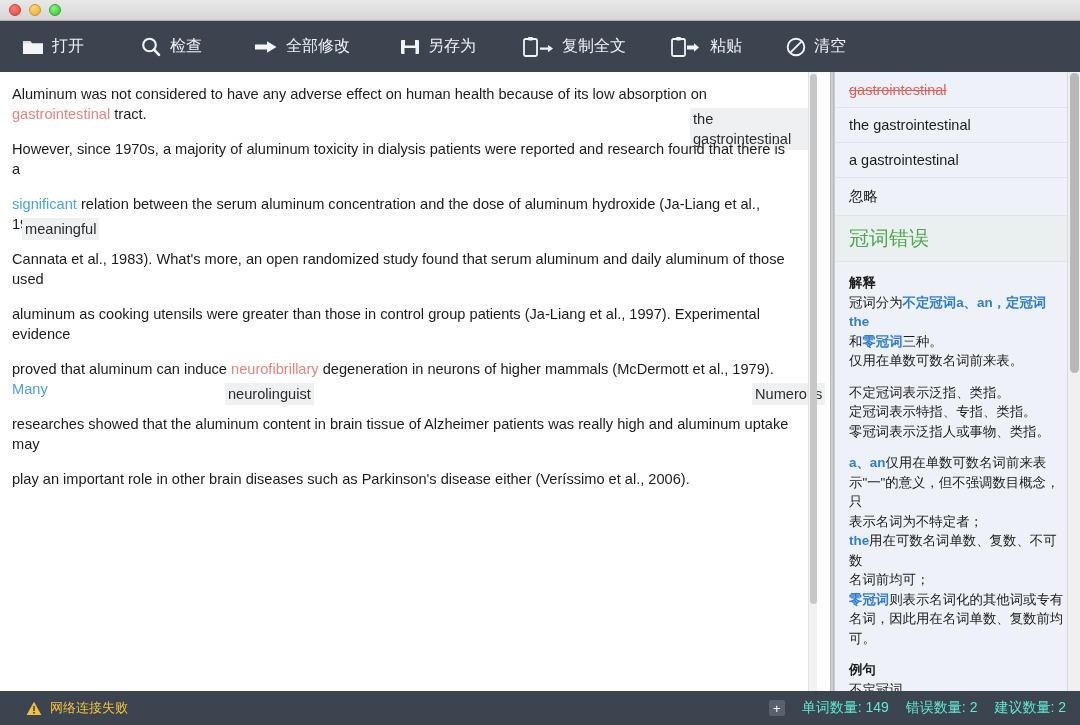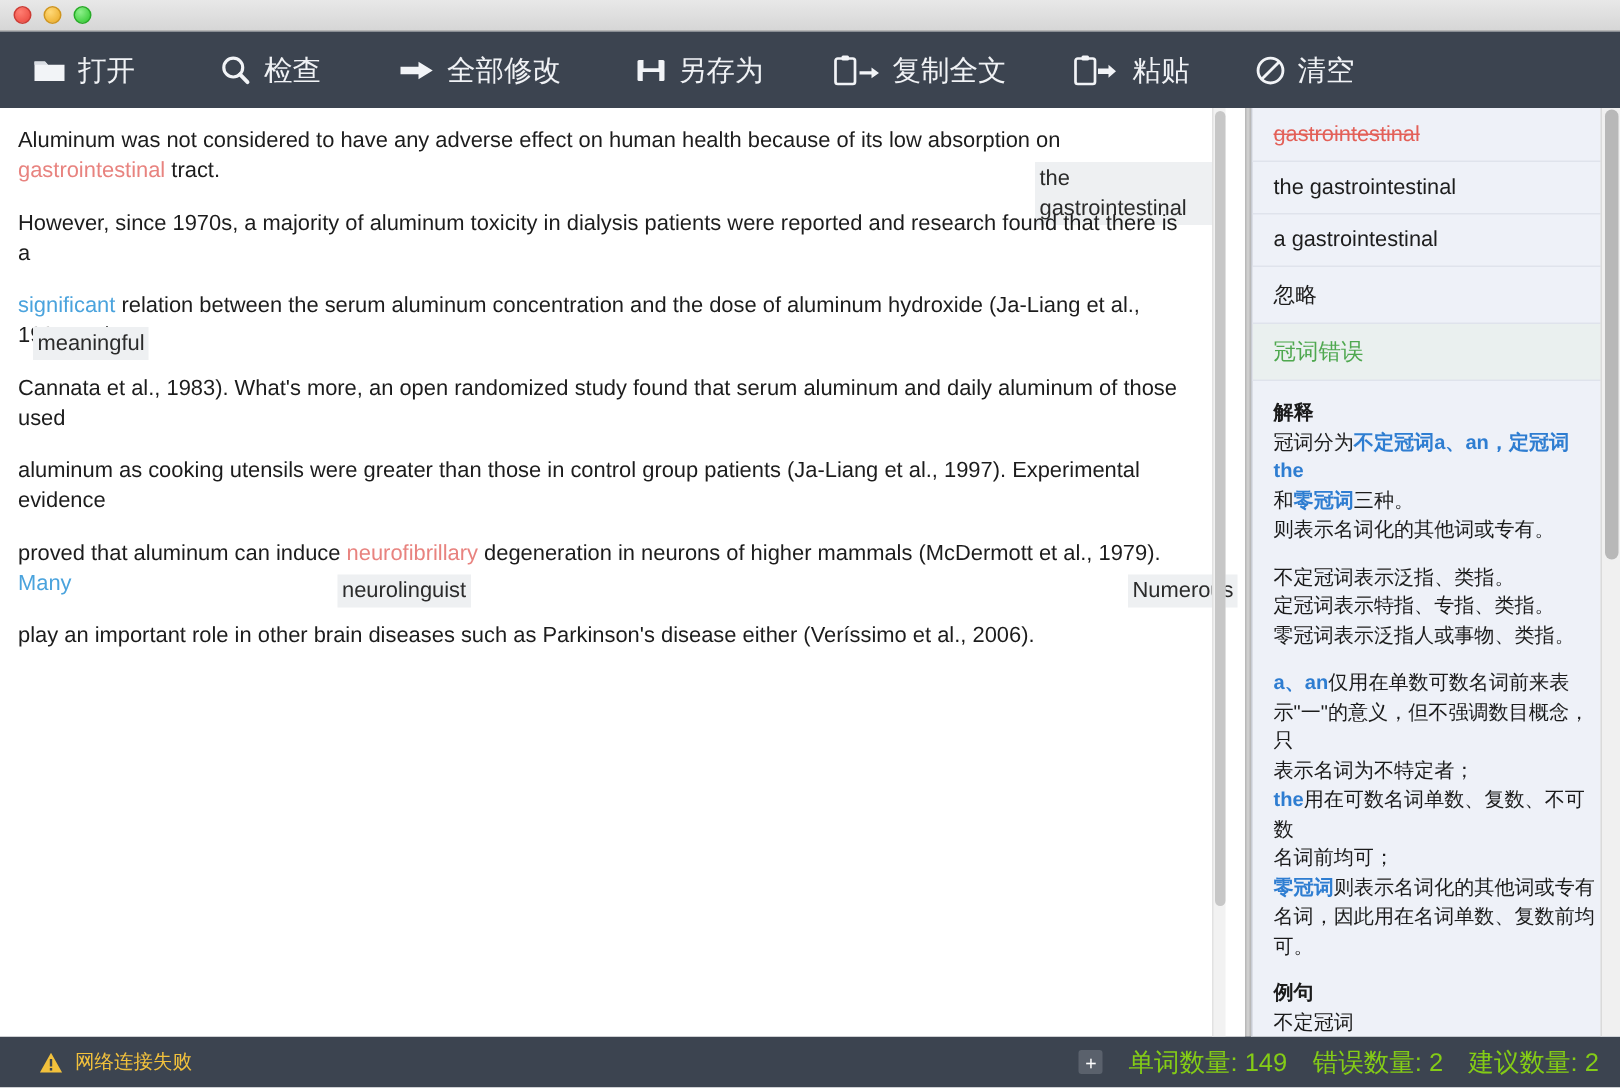--- a/index.html
+++ b/index.html
@@ -35,21 +35,21 @@
     display: flex; align-items: center;
     padding: 0 10px 0 18px;
     position: relative;
   }
   .tb-btn {
     display: flex; align-items: center; gap: 8px;
     color: #f0f2f5; font-size: 14.5px;
     padding: 4px 10px 4px 4px;
     cursor: default; white-space: nowrap;
   }
-  .tb-btn .label { font-size: 19px; }
+  .tb-btn .label { font-size: 16px; }
   .tb-gap-1 { margin-right: 42px; }
   .tb-gap-2 { margin-right: 38px; }
   .tb-gap-3 { margin-right: 36px; }
   .tb-gap-4 { margin-right: 32px; }
   .tb-gap-5 { margin-right: 30px; }
   .tb-gap-6 { margin-right: 30px; }
 
   .icn { display: inline-block; flex: 0 0 auto; }
   .icn svg { display: block; }
 
@@ -113,21 +113,21 @@
   }
   .sb-head {
     padding: 10px 14px 9px 14px;
     font-size: 14.5px; color: #e36058;
     text-decoration: line-through;
     border-bottom: 1px solid #dfe3ec;
     background: #eef1f8;
   }
   .sb-ignore { background: #eef1f8; }
   .sb-cat {
-    padding: 9px 14px; font-size: 15px; color: #4fa84f;
+    padding: 9px 14px; font-size: 20px; color: #4fa84f;
     background: #eaf0ef; border-bottom: 1px solid #dfe3ec;
   }
   .sb-body { padding: 11px 14px 0 14px; font-size: 13.4px; color: #1b1b1b; line-height: 19.5px; }
   .sb-body b { font-weight: bold; }
   .sb-body .blue { color: #2e7dd1; font-weight: bold; }
   .sb-body p { margin-bottom: 0; }
   .sb-body .gap { height: 12px; }
   .sb-scrollbar {
     position: absolute; top: 0; right: 0; width: 13px; height: 100%;
     background: #f0f0f0; border-left: 1px solid #dadada;
@@ -143,21 +143,21 @@
     display: flex; align-items: center; padding: 0 14px 0 26px;
     color: #e9ebef; font-size: 13px;
   }
   .status-left { display: flex; align-items: center; gap: 8px; color: #f2c13c; }
   .status-right { margin-left: auto; display: flex; align-items: center; gap: 17px; }
   .plus-box {
     width: 16px; height: 16px; background: #5a616c; border-radius: 2px;
     display: flex; align-items: center; justify-content: center;
     color: #fff; font-size: 13px; line-height: 1;
   }
-  .st-item { color: #84cc16; font-size: 17px; white-space: nowrap; }
+  .st-item { color: #5eead4; font-size: 14px; white-space: nowrap; }
 </style>
 </head>
 <body>
 
 <div id="app">
 
   <div class="titlebar">
     <div class="traffic">
       <div class="dot red"></div>
       <div class="dot yellow"></div>
@@ -267,20 +267,23 @@
         <div class="ln">
           <div class="text"><span>aluminum as cooking utensils were greater than those in control group patients (Ja-Liang et al., 1997). Experimental evidence</span></div>
         </div>
 
         <div class="ln">
           <div class="text"><span>proved that aluminum can induce </span><span class="err">neurofibrillary</span><span> degeneration in neurons of higher mammals (McDermott et al., 1979). </span><span class="sug-word">Many</span></div>
           <div class="sug" style="left:213px">neurolinguist</div>
           <div class="sug" style="left:740px">Numerous</div>
         </div>
 
+        <div class="ln">
+          <div class="text"><span>researches showed that the aluminum content in brain tissue of Alzheimer patients was really high and aluminum uptake may</span></div>
+        </div>
 
         <div class="ln">
           <div class="text"><span>play an important role in other brain diseases such as Parkinson's disease either (Veríssimo et al., 2006).</span></div>
         </div>
 
       </div>
       <div class="editor-scrollbar">
         <div class="editor-thumb"></div>
       </div>
     </div>
@@ -296,21 +299,21 @@
         <div class="sb-row">a gastrointestinal</div>
 
         <div class="sb-row sb-ignore">忽略</div>
 
         <div class="sb-cat">冠词错误</div>
 
         <div class="sb-body">
           <p><b>解释</b></p>
           <p><span>冠词分为</span><span class="blue">不定冠词</span><span class="blue">a、an，</span><span class="blue">定冠词</span><span class="blue">the</span></p>
           <p><span>和</span><span class="blue">零冠词</span><span>三种。</span></p>
-          <p>则表示名词化的其他词或专有。</p>
+          <p>仅用在单数可数名词前来表。</p>
           <div class="gap"></div>
           <p>不定冠词表示泛指、类指。</p>
           <p>定冠词表示特指、专指、类指。</p>
           <p>零冠词表示泛指人或事物、类指。</p>
           <div class="gap"></div>
           <p><span class="blue">a、an</span><span>仅用在单数可数名词前来表</span></p>
           <p>示"一"的意义，但不强调数目概念，只</p>
           <p>表示名词为不特定者；</p>
           <p><span class="blue">the</span><span>用在可数名词单数、复数、不可数</span></p>
           <p>名词前均可；</p>

